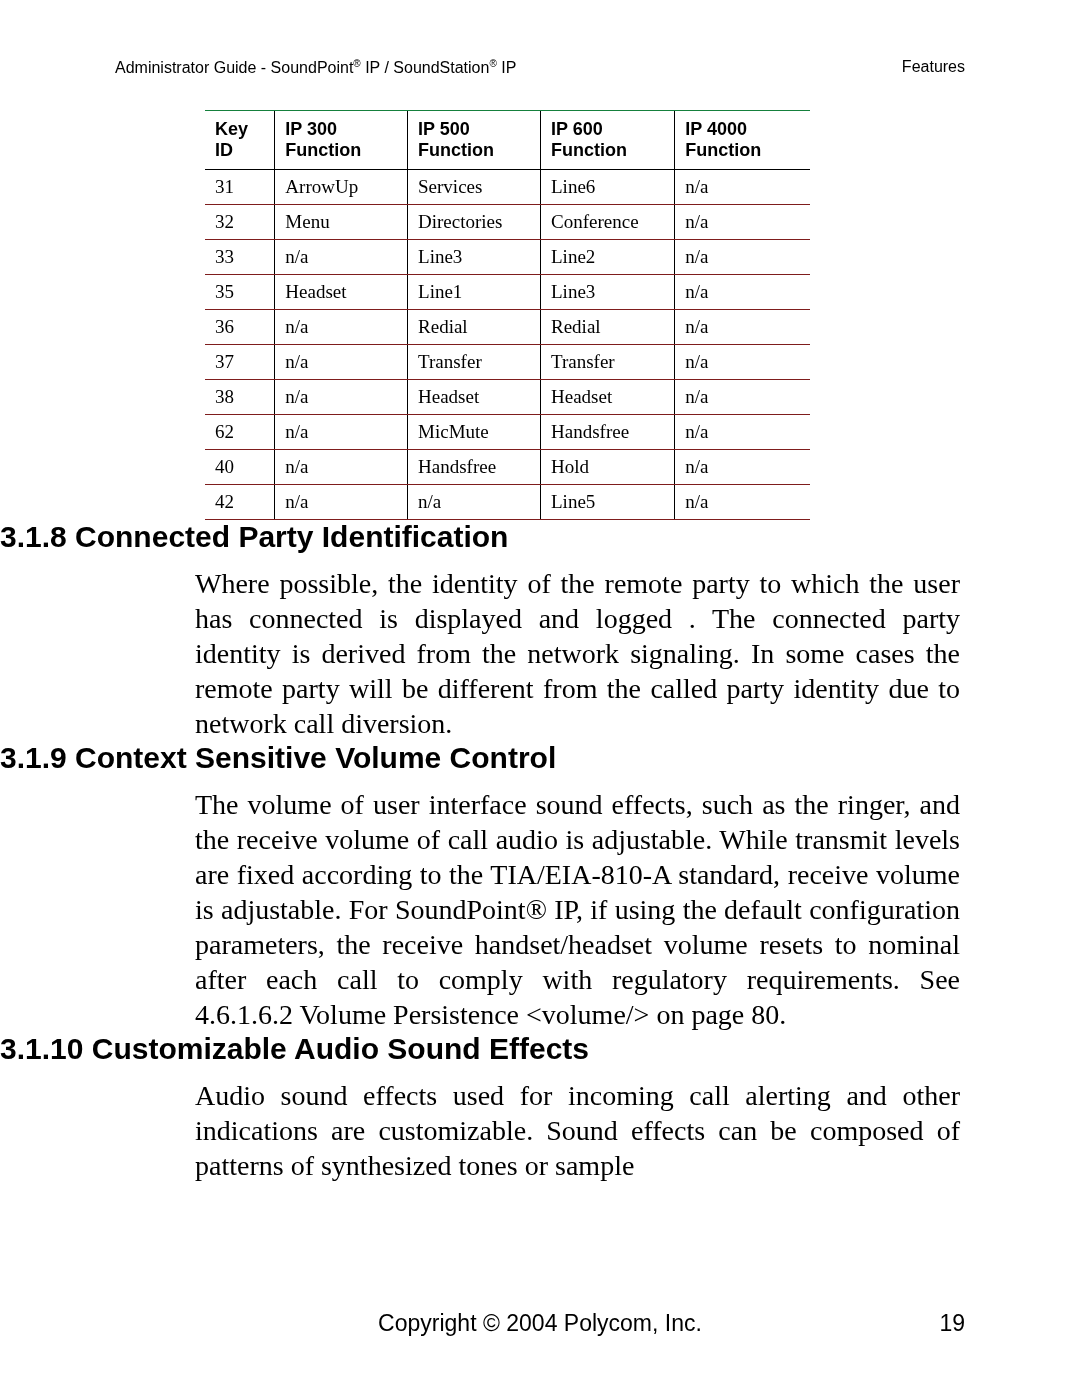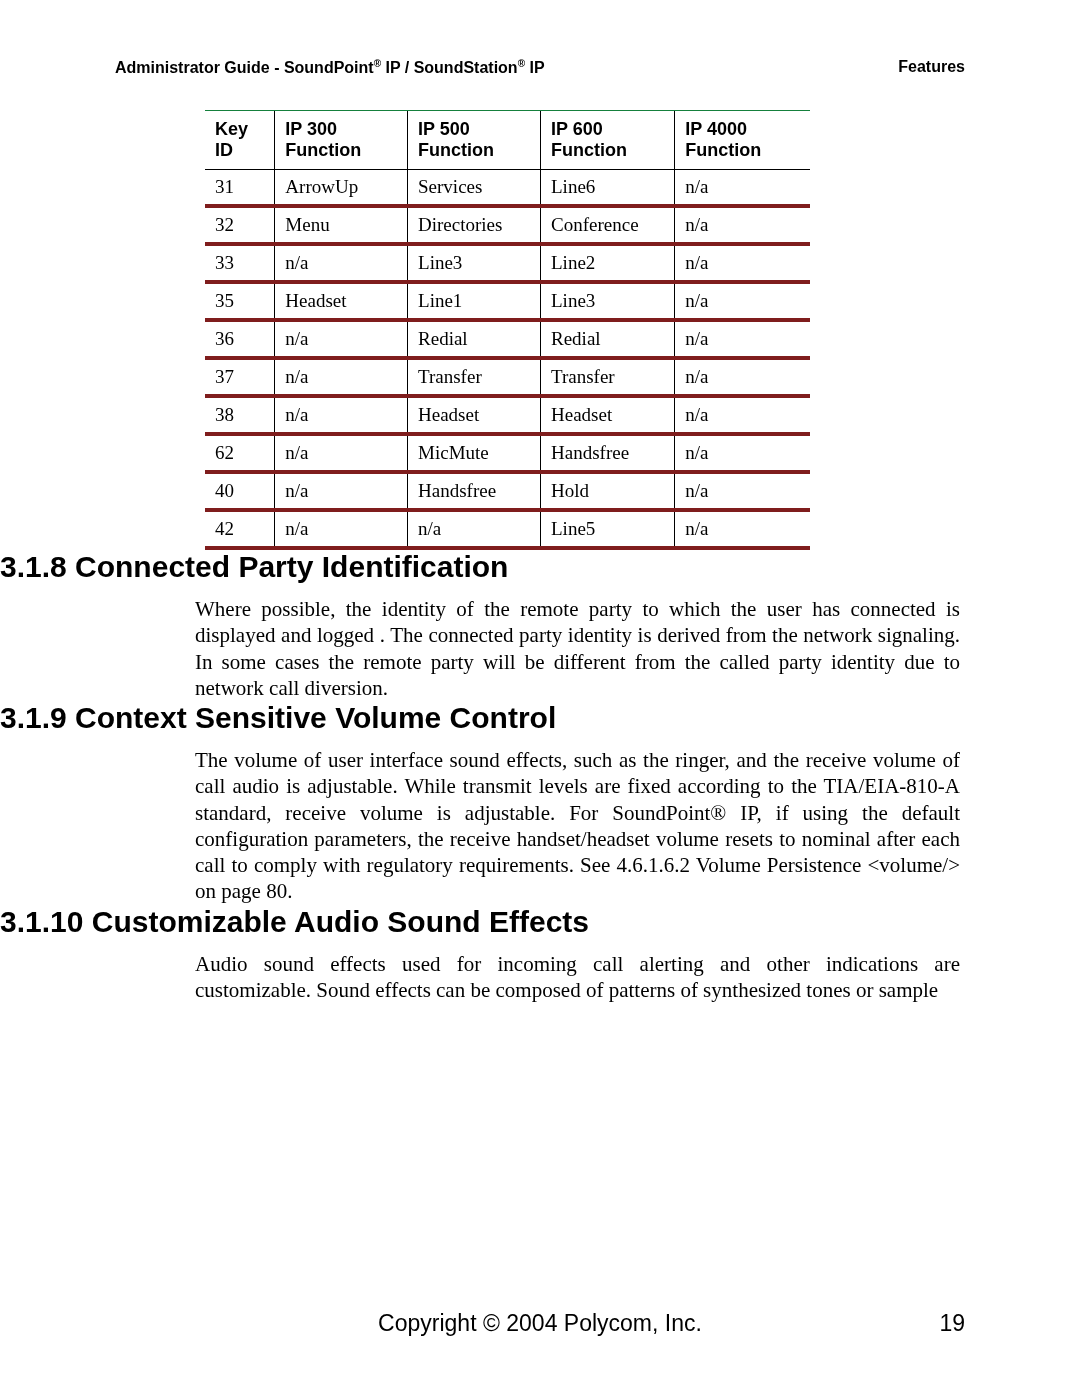--- a/index.html
+++ b/index.html
@@ -20,21 +20,20 @@
   .header {
     position: absolute;
     top: 58px;
     left: 115px;
     right: 115px;
     display: flex;
     justify-content: space-between;
     font-family: "Futura", "Trebuchet MS", "Arial", sans-serif;
     font-size: 16px;
     color: #000;
-    font-weight: bold;
   }
   .header .left sup, .header .right sup {
     font-size: 10px;
     vertical-align: super;
   }
   .content {
     position: absolute;
     top: 110px;
     left: 0;
     right: 0;
@@ -52,21 +51,21 @@
     text-align: left;
     border-top: 1px solid #15803d;
     border-bottom: 1px solid #000;
     padding: 8px 10px 8px 10px;
   }
   table.func th + th,
   table.func td + td {
     border-left: 1px solid #000;
   }
   table.func td {
-    border-bottom: 4px solid #7f1d1d;
+    border-bottom: 1px solid #7f1d1d;
     padding: 6px 10px;
     font-family: "Times New Roman", Times, serif;
     font-size: 19px;
   }
   table.func th:nth-child(1), table.func td:nth-child(1) { width: 60px; }
   table.func th:nth-child(2), table.func td:nth-child(2) { width: 135px; }
   table.func th:nth-child(3), table.func td:nth-child(3) { width: 130px; }
   table.func th:nth-child(4), table.func td:nth-child(4) { width: 130px; }
   table.func th:nth-child(5), table.func td:nth-child(5) { width: 140px; }
 
@@ -74,21 +73,21 @@
     font-family: "Futura", "Trebuchet MS", "Arial", sans-serif;
     font-weight: bold;
     font-size: 30px;
     margin: 0;
   }
   .sec318 { margin-top: 60px; }
   .sec319 { margin-top: 60px; }
   .sec3110 { margin-top: 60px; }
   p.body {
     font-family: "Times New Roman", Times, serif;
-    font-size: 21px;
+    font-size: 28px;
     line-height: 1.25;
     margin: 12px 0 0 0;
     padding-left: 195px;
     padding-right: 120px;
     text-align: justify;
     text-justify: inter-word;
   }
   .footer {
     position: absolute;
     bottom: 60px;

